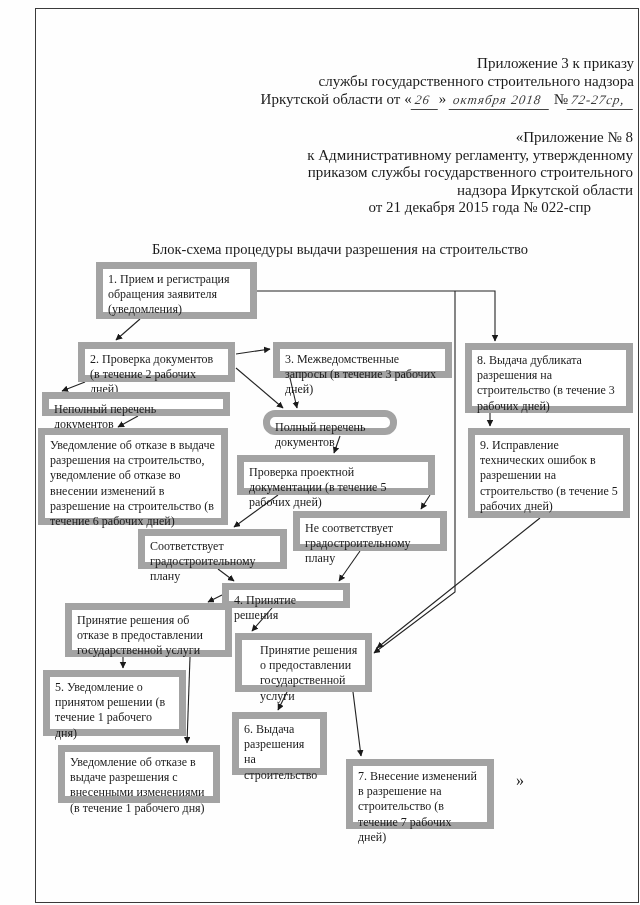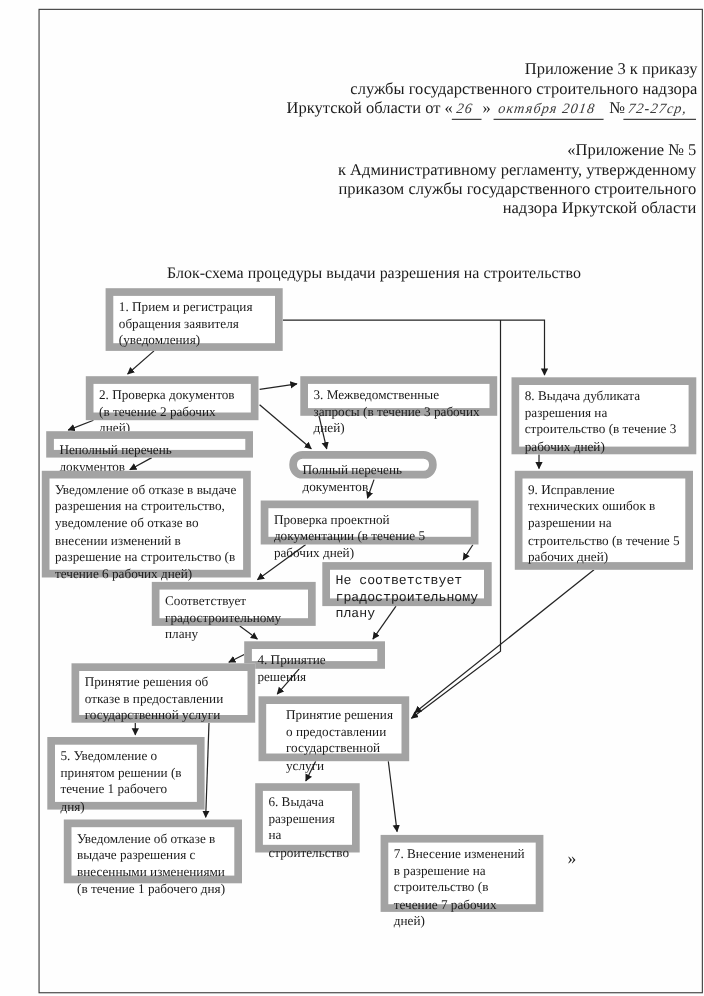--- a/index.html
+++ b/index.html
@@ -37,24 +37,25 @@
 
   <div class="frame"></div>
 
   <div class="hdr1">
     <div>Приложение 3 к приказу</div>
     <div>службы государственного строительного надзора</div>
     <div><span>Иркутской области от «</span><span class="hand u">26</span><span>»</span> <span class="hand u">октября 2018</span> <span>№</span><span class="hand u">72-27ср,</span></div>
   </div>
 
   <div class="hdr2">
-    <div>«Приложение № 5</div>
+    <div>«Приложение № 8</div>
     <div>к Административному регламенту, утвержденному</div>
     <div>приказом службы государственного строительного</div>
     <div>надзора Иркутской области</div>
+    <div class="last">от 21 декабря 2015 года № 022-спр</div>
   </div>
 
   <div class="title">Блок-схема процедуры выдачи разрешения на строительство</div>
 
   <div class="flowchart">
     <svg class="arrows" viewBox="0 0 640 905">
       <defs>
         <marker id="ah" markerWidth="7" markerHeight="7" refX="5.5" refY="3" orient="auto">
           <path d="M0,0 L6,3 L0,6 z" fill="#1a1a1a"></path>
         </marker>
@@ -84,21 +85,21 @@
 
   <div class="fbox" style="left: 96px; top: 262px; width: 161px; height: 57px;">1.  Прием и регистрация обращения заявителя (уведомления)</div>
       <div class="fbox" style="left: 78px; top: 342px; width: 157px; height: 40px;">2. Проверка документов (в течение 2 рабочих дней)</div>
       <div class="fbox" style="left: 273px; top: 342px; width: 179px; height: 36px;">3. Межведомственные запросы (в течение 3 рабочих дней)</div>
       <div class="fbox" style="left: 465px; top: 343px; width: 168px; height: 70px;">8. Выдача дубликата разрешения на строительство (в течение 3 рабочих дней)</div>
       <div class="fbox" style="left: 42px; top: 392px; width: 188px; height: 24px;">Неполный перечень документов</div>
       <div class="fbox" style="left: 263px; top: 410px; width: 134px; height: 25px; border-radius: 12px;">Полный перечень документов</div>
       <div class="fbox" style="left: 38px; top: 428px; width: 190px; height: 97px;">Уведомление об отказе в выдаче разрешения на строительство, уведомление об отказе во внесении изменений в разрешение на строительство (в течение 6 рабочих дней)</div>
       <div class="fbox" style="left: 468px; top: 428px; width: 162px; height: 90px;">9. Исправление технических ошибок в разрешении на строительство (в течение 5 рабочих дней)</div>
       <div class="fbox" style="left: 237px; top: 455px; width: 198px; height: 40px;">Проверка проектной документации (в течение 5 рабочих дней)</div>
-      <div class="fbox" style="left: 293px; top: 511px; width: 154px; height: 40px; font-family: Liberation Mono, monospace;">Не соответствует градостроительному плану</div>
+      <div class="fbox" style="left: 293px; top: 511px; width: 154px; height: 40px;">Не соответствует градостроительному плану</div>
       <div class="fbox" style="left: 138px; top: 529px; width: 149px; height: 40px;">Соответствует градостроительному плану</div>
       <div class="fbox" style="left: 222px; top: 583px; width: 128px; height: 25px;">4. Принятие решения</div>
       <div class="fbox" style="left: 65px; top: 603px; width: 167px; height: 54px;">Принятие решения об отказе в предоставлении государственной услуги</div>
       <div class="fbox" style="left: 235px; top: 633px; width: 137px; height: 59px; padding-left: 18px;">Принятие решения о предоставлении государственной услуги</div>
       <div class="fbox" style="left: 43px; top: 670px; width: 143px; height: 66px;">5. Уведомление о принятом решении (в течение 1 рабочего дня)</div>
       <div class="fbox" style="left: 232px; top: 712px; width: 95px; height: 63px;">6. Выдача разрешения на строительство</div>
       <div class="fbox" style="left: 346px; top: 759px; width: 148px; height: 70px;">7. Внесение изменений в разрешение на строительство (в течение 7 рабочих дней)</div>
       <div class="fbox" style="left: 58px; top: 745px; width: 162px; height: 58px;">Уведомление об отказе в выдаче разрешения с внесенными изменениями (в течение 1 рабочего дня)</div>
     </div>
 

